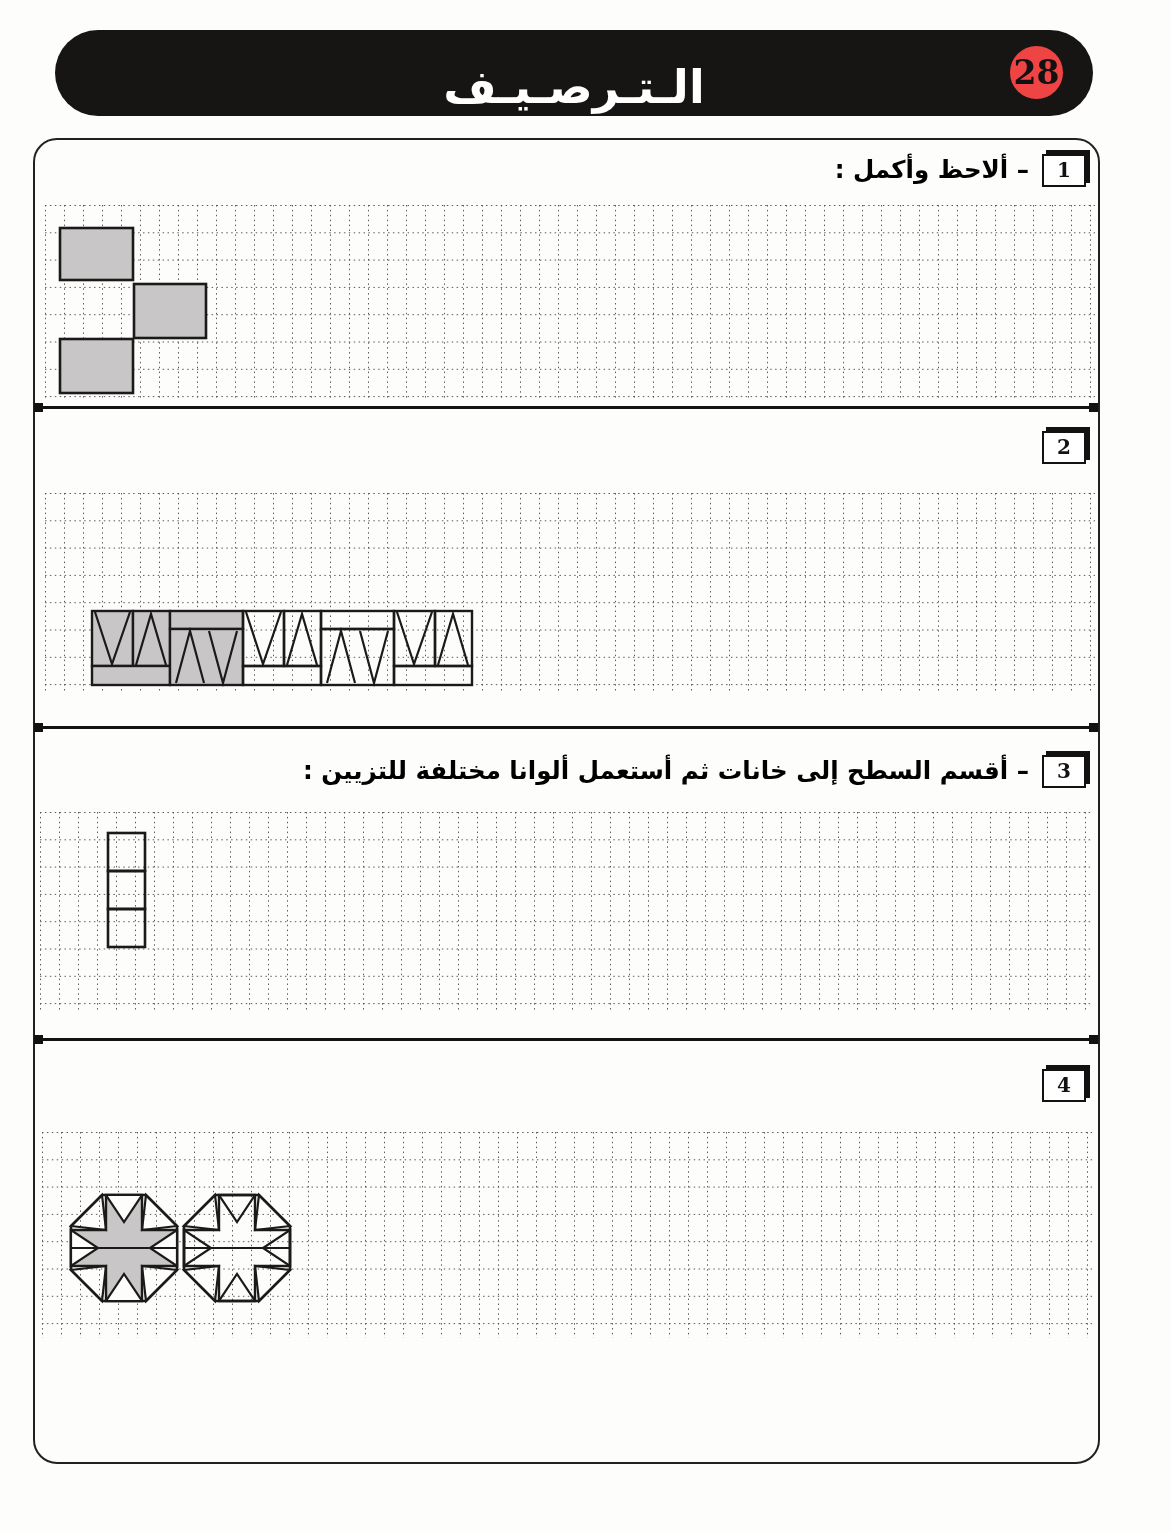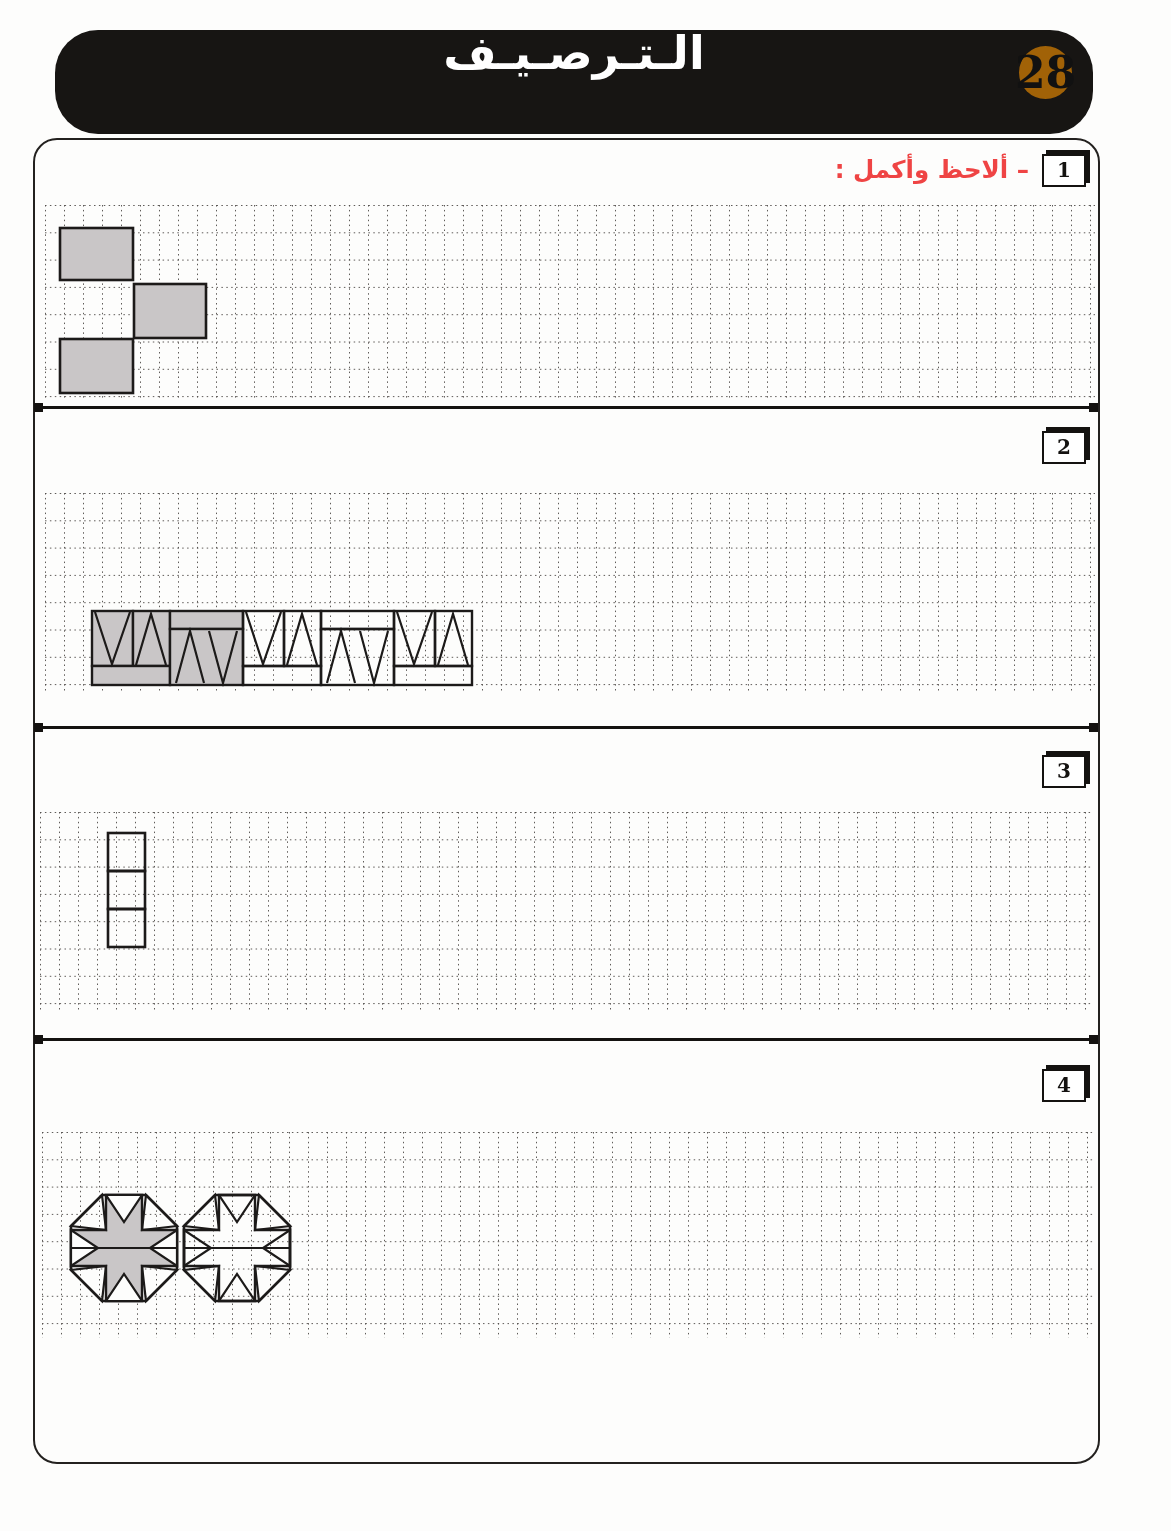--- a/index.html
+++ b/index.html
@@ -2,52 +2,52 @@
 <html lang="ar"><head>
 <meta charset="utf-8">
 <style>
   html,body{margin:0;padding:0;background:#ffffff;}
   .page{
     position:relative;width:1171px;height:1531px;background:#fdfdfc;
     overflow:hidden;font-family:"DejaVu Sans", sans-serif;
   }
   
   .banner{
-    position:absolute;left:55px;top:30px;width:1038px;height:104px;
+    position:absolute;left:55px;top:30px;width:1038px;height:86px;
     background:#171513;border-radius:43px;
-    display:flex;align-items:flex-start;justify-content:center;
+    display:flex;align-items:flex-end;justify-content:center;
   }
   .banner-title{
     color:#ffffff;font-size:46px;font-weight:700;letter-spacing:1px;
     direction:rtl;line-height:1;padding-bottom:6px;
   }
   .badge{
-    position:absolute;right:21px;top:16px;width:53px;height:53px;
-    background:#a16207;border-radius:50%;
+    position:absolute;right:30px;top:16px;width:53px;height:53px;
+    background:#ef4444;border-radius:50%;
     display:flex;align-items:center;justify-content:center;
-    font-family:"DejaVu Serif", serif;font-weight:700;font-size:44px;color:#111111;
+    font-family:"DejaVu Serif", serif;font-weight:700;font-size:33px;color:#111111;
   }
   
   .content-frame{
     position:absolute;left:33px;top:138px;width:1063px;height:1322px;
     border:2px solid #23211f;border-radius:24px;
   }
   
   .ex-header{
     position:absolute;right:85px;height:40px;
     display:flex;direction:rtl;align-items:center;gap:13px;
   }
   .num-box{
     display:block;width:40px;height:29px;line-height:29px;text-align:center;
     background:#ffffff;border:2.2px solid #141210;
     box-shadow:4px -4px 0 #141210;
     font-family:"DejaVu Serif", serif;font-weight:700;font-size:20px;color:#141210;
   }
   .ex-text{
-    font-size:24.5px;font-weight:700;color:#ef4444;white-space:nowrap;
+    font-size:24.5px;font-weight:700;color:#000000;white-space:nowrap;
     line-height:1.2;
   }
   
   .sep{position:absolute;left:35px;width:1062px;height:3px;background:#141210;}
   .sep::before,.sep::after{
     content:"";position:absolute;top:-3px;width:9px;height:9px;background:#141210;
   }
   .sep::before{left:-1px;}
   .sep::after{right:-1px;}
   
@@ -68,20 +68,21 @@
 
   <div class="ex-header" style="top:150px">
     <span class="num-box">1</span>
     <span class="ex-text">– ألاحظ وأكمل :</span>
   </div>
   <div class="ex-header" style="top:427px">
     <span class="num-box">2</span>
   </div>
   <div class="ex-header" style="top:751px">
     <span class="num-box">3</span>
+    <span class="ex-text">– أقسم السطح إلى خانات ثم أستعمل ألوانا مختلفة للتزيين :</span>
   </div>
   <div class="ex-header" style="top:1065px">
     <span class="num-box">4</span>
   </div>
 
   <svg id="fig1" class="fig" style="left:45px;top:205px" width="1050" height="196">
       <line x1="0.5" y1="0" x2="0.5" y2="196" class="gl"></line>
       <line x1="19.5" y1="0" x2="19.5" y2="196" class="gl"></line>
       <line x1="38.5" y1="0" x2="38.5" y2="196" class="gl"></line>
       <line x1="57.5" y1="0" x2="57.5" y2="196" class="gl"></line>

